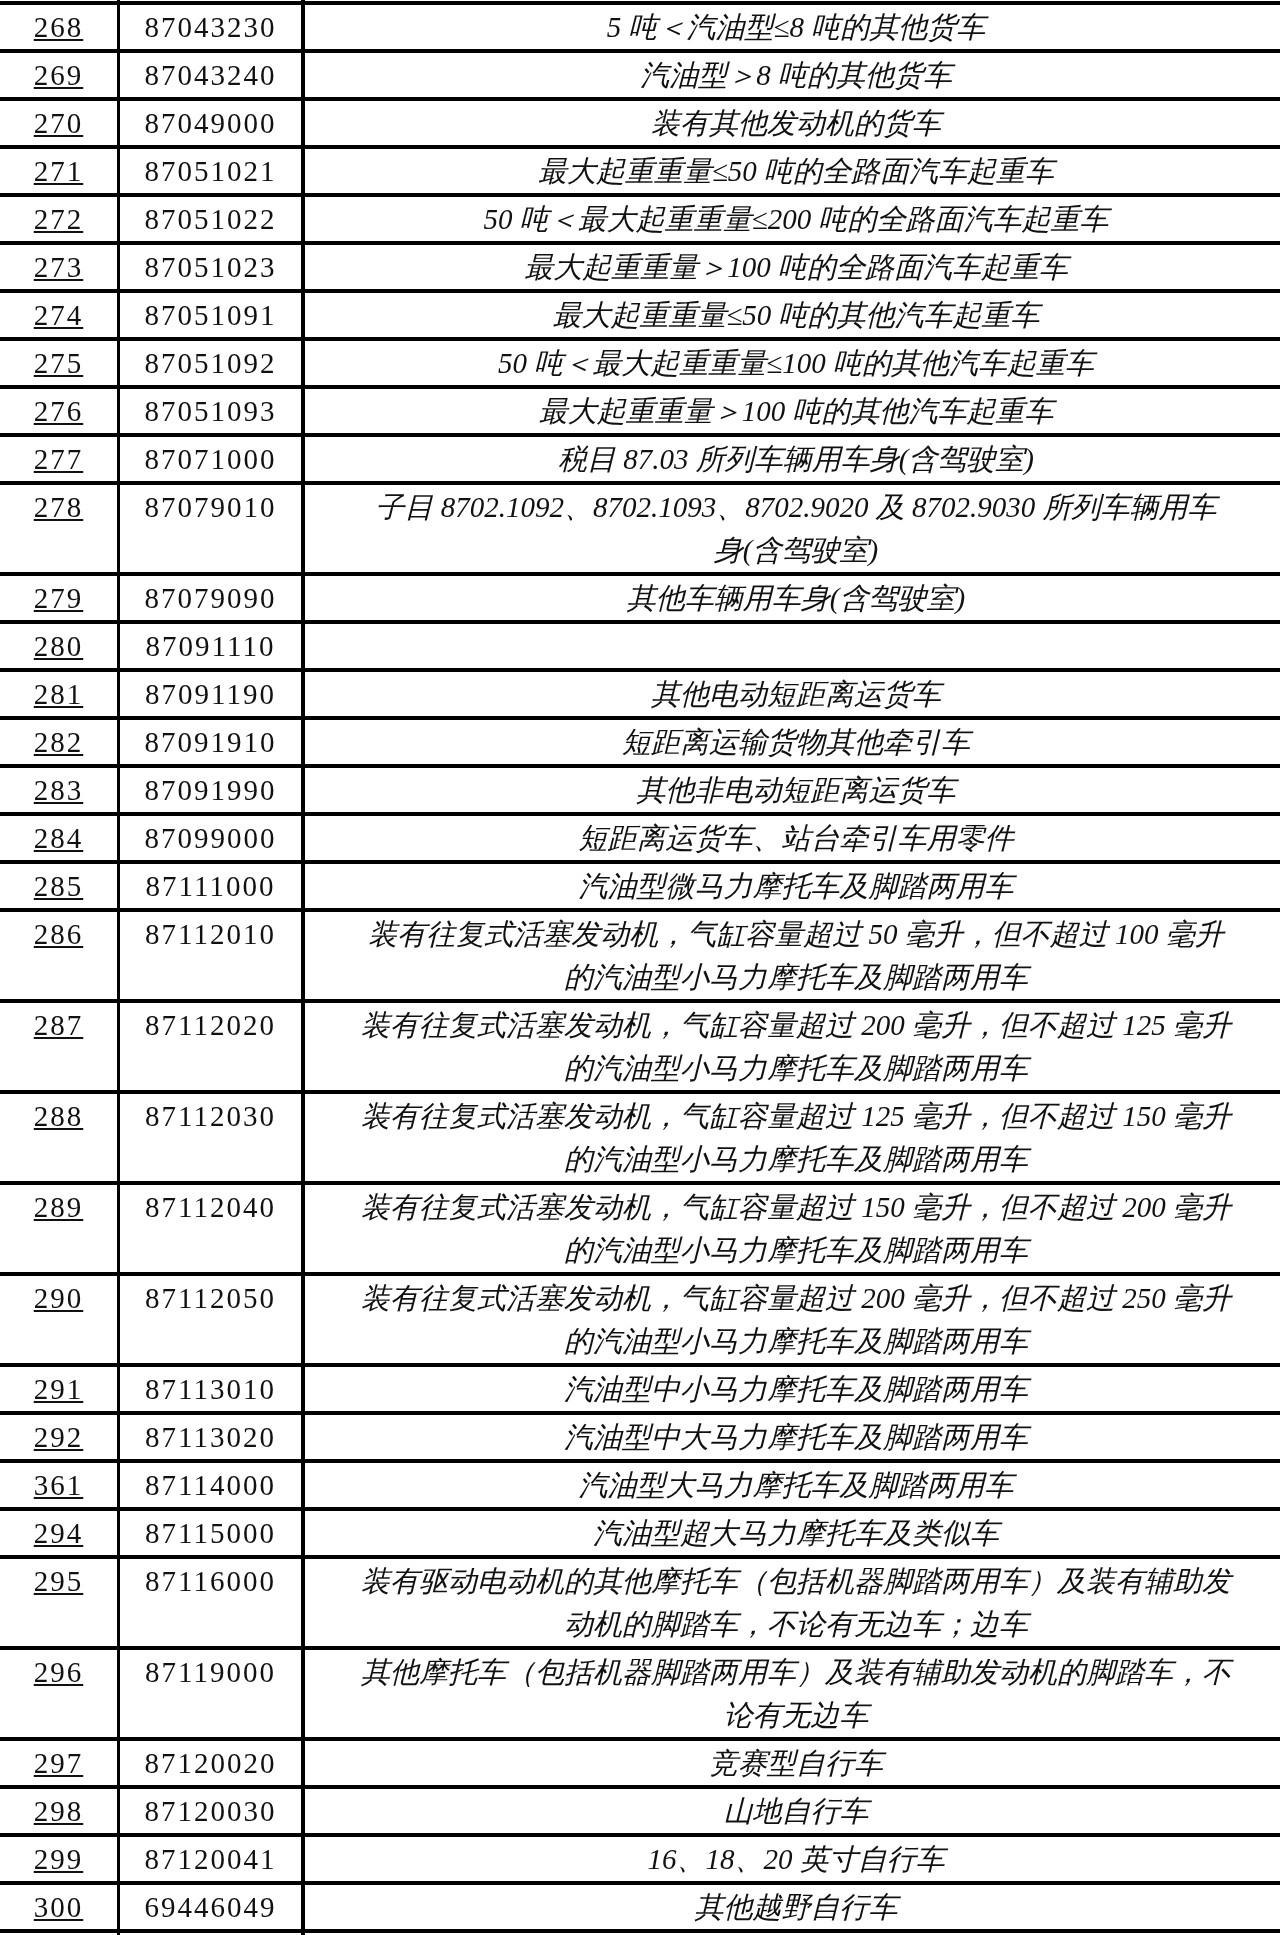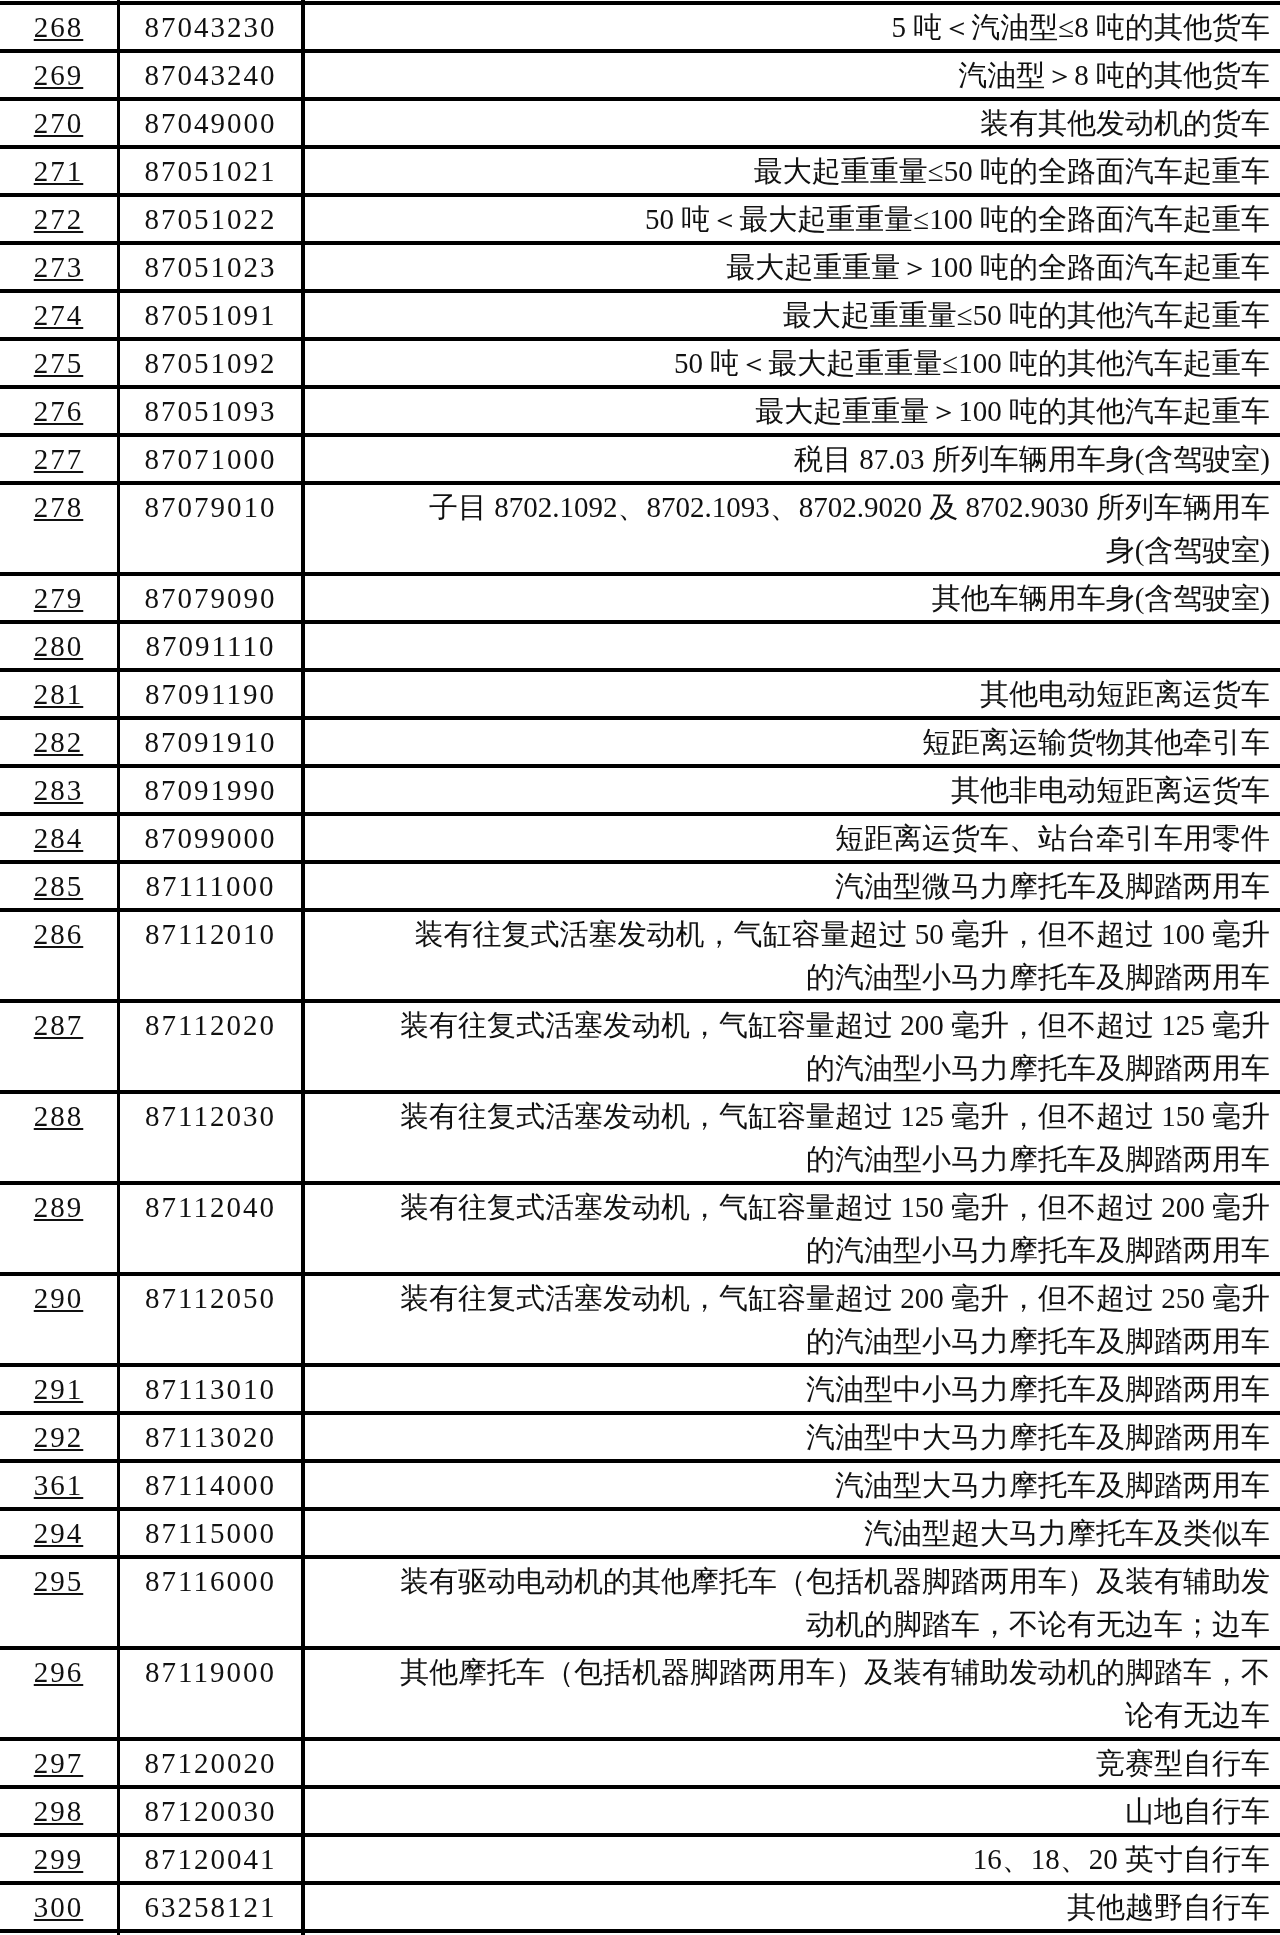--- a/index.html
+++ b/index.html
@@ -48,21 +48,22 @@
     flex: 0 0 185px;
     border-right: 4px solid #000000;
     text-align: center;
     letter-spacing: 2px;
     padding-top: 1px;
   }
   .c-desc {
     flex: 1 1 auto;
     padding: 1px 10px 0 17px;
     white-space: pre-line;
-    text-align: right;
+    text-align: center;
+    font-style: italic;
   }
   .row-data .cell {
     min-height: 42px;
   }
 </style>
 </head>
 <body>
 
 <div class="page">
   <div class="hs-table">
@@ -94,21 +95,21 @@
 
   <div class="row row-data">
     <div class="cell c-no">271</div>
     <div class="cell c-code">87051021</div>
     <div class="cell c-desc">最大起重重量≤50 吨的全路面汽车起重车</div>
   </div>
 
   <div class="row row-data">
     <div class="cell c-no">272</div>
     <div class="cell c-code">87051022</div>
-    <div class="cell c-desc">50 吨＜最大起重重量≤100 吨的全路面汽车起重车</div>
+    <div class="cell c-desc">50 吨＜最大起重重量≤200 吨的全路面汽车起重车</div>
   </div>
 
   <div class="row row-data">
     <div class="cell c-no">273</div>
     <div class="cell c-code">87051023</div>
     <div class="cell c-desc">最大起重重量＞100 吨的全路面汽车起重车</div>
   </div>
 
   <div class="row row-data">
     <div class="cell c-no">274</div>
@@ -268,21 +269,21 @@
   </div>
 
   <div class="row row-data">
     <div class="cell c-no">299</div>
     <div class="cell c-code">87120041</div>
     <div class="cell c-desc">16、18、20 英寸自行车</div>
   </div>
 
   <div class="row row-data">
     <div class="cell c-no">300</div>
-    <div class="cell c-code">63258121</div>
+    <div class="cell c-code">69446049</div>
     <div class="cell c-desc">其他越野自行车</div>
   </div>
 
   <div class="row row-data">
     <div class="cell c-no">301</div>
     <div class="cell c-code">87120081</div>
     <div class="cell c-desc">≤16 英寸的未列名自行车</div>
   </div>
 </div>
 

